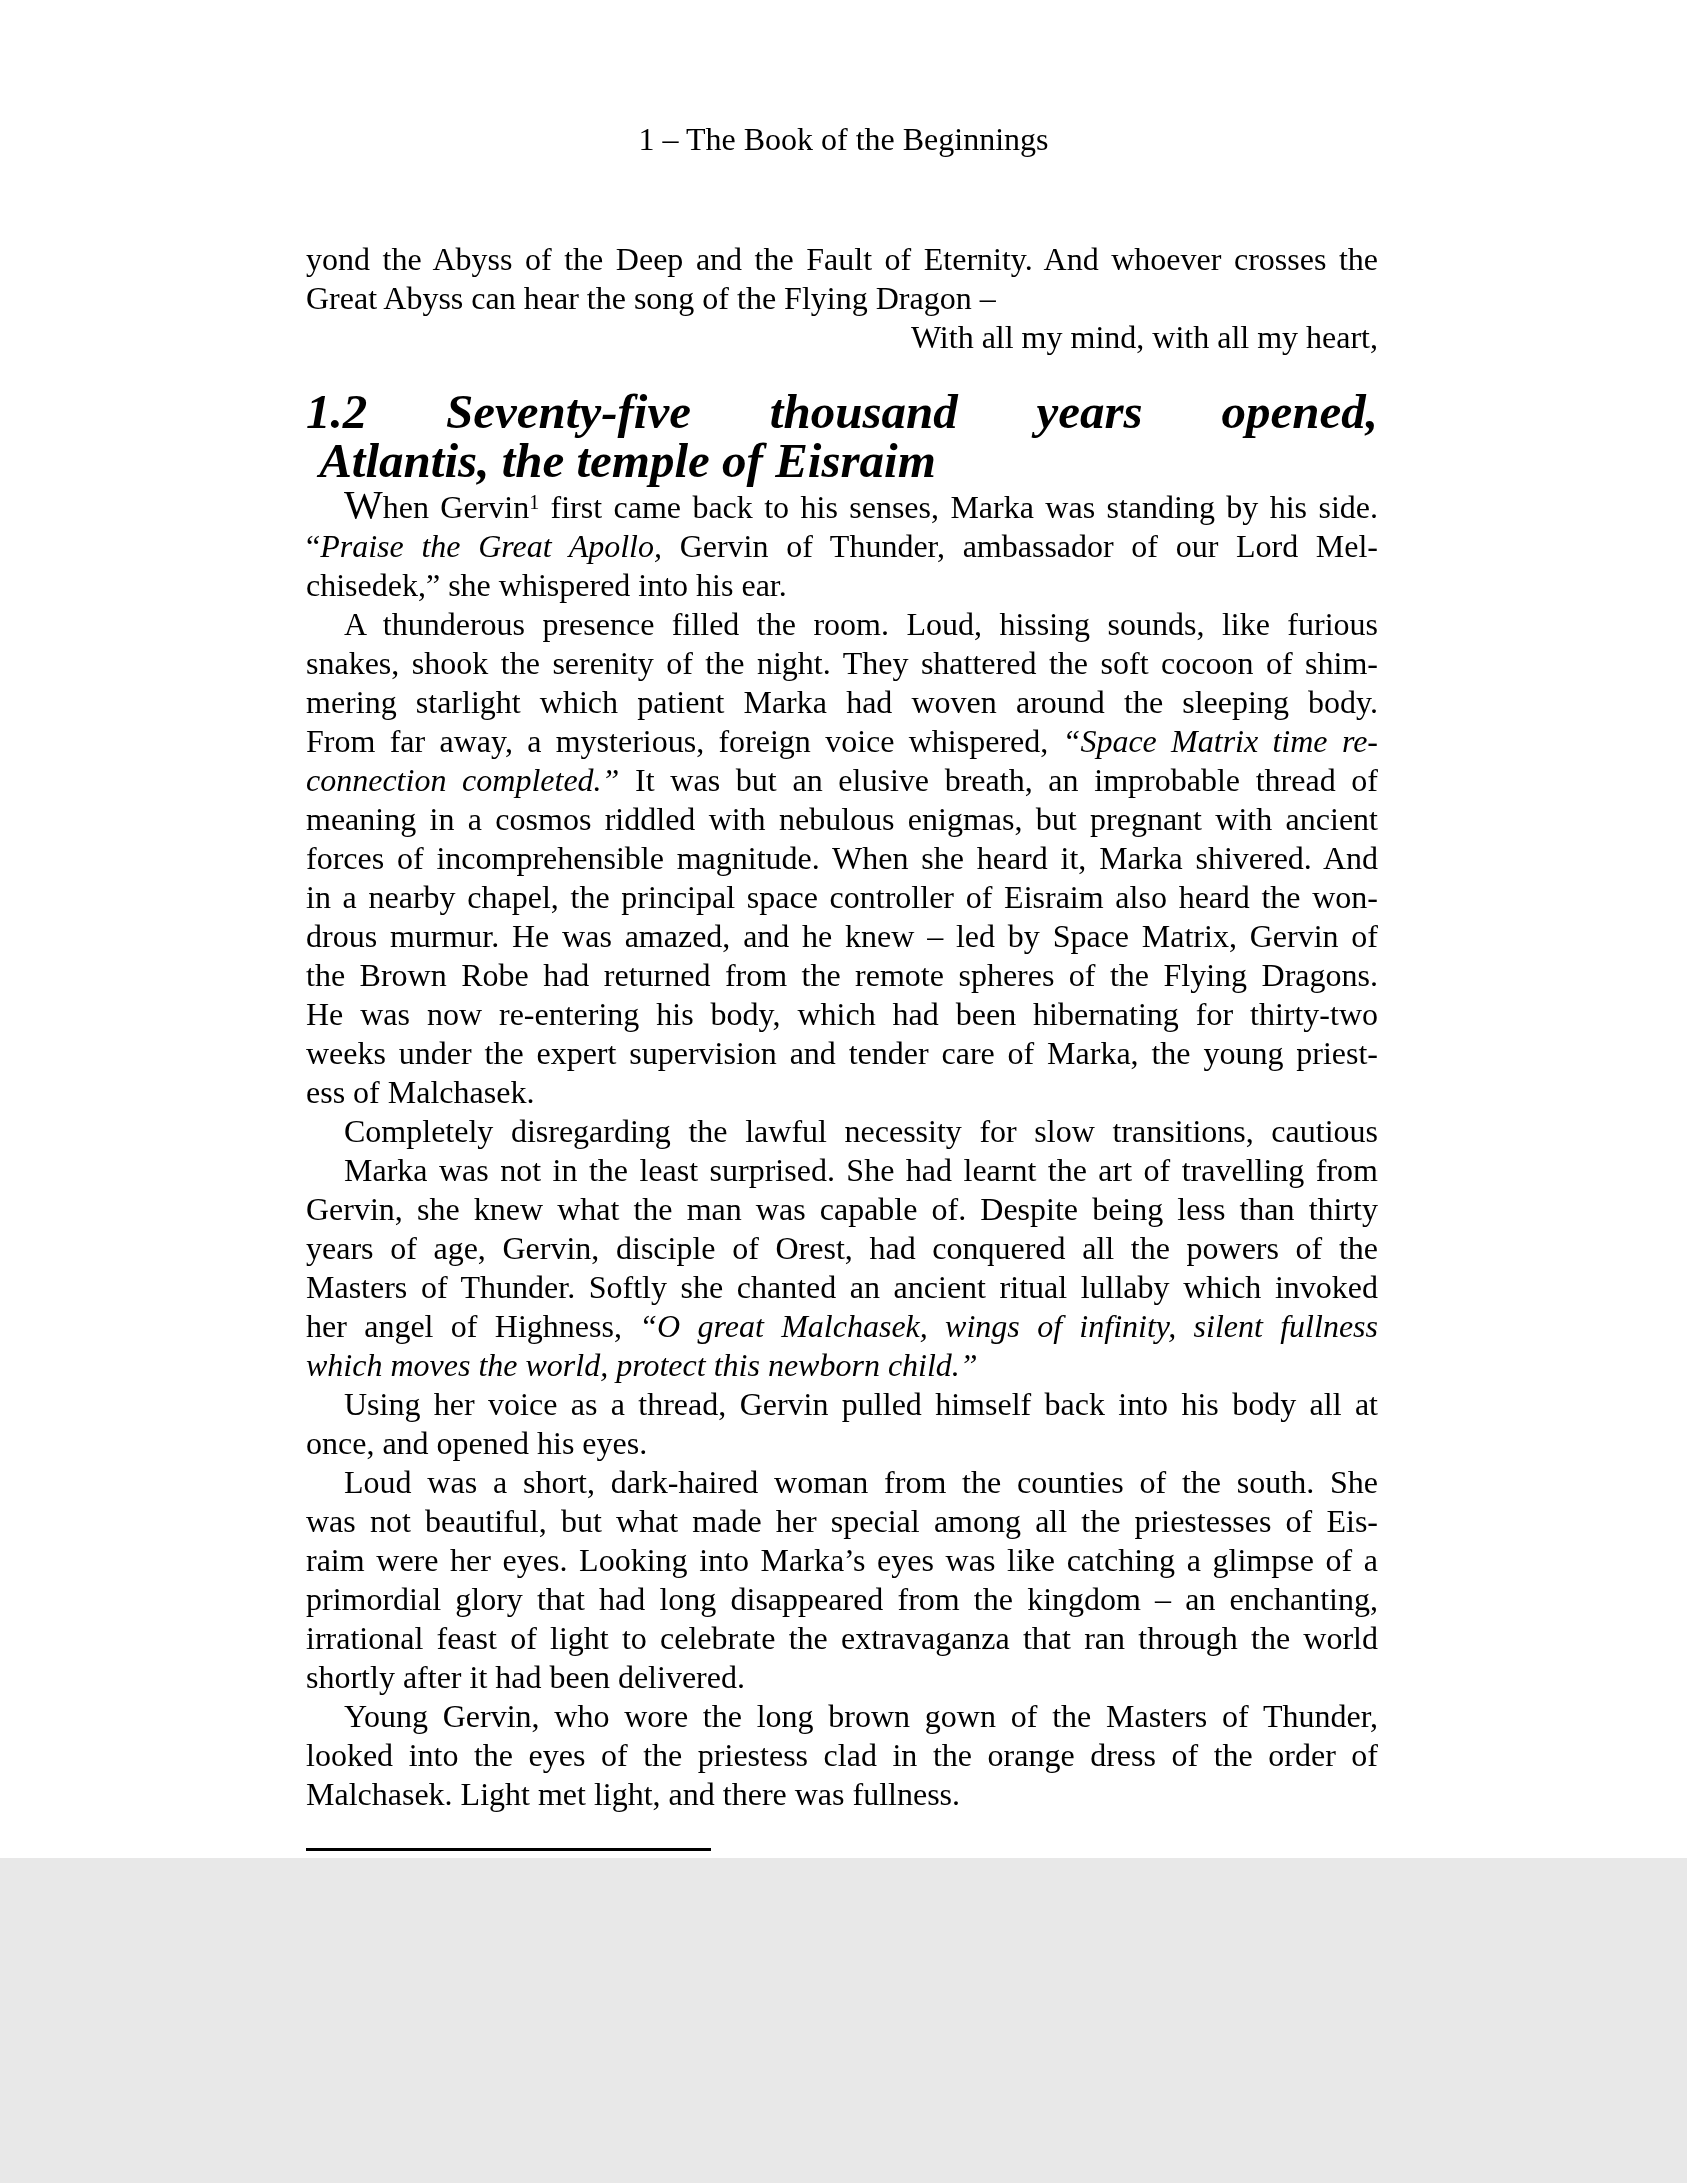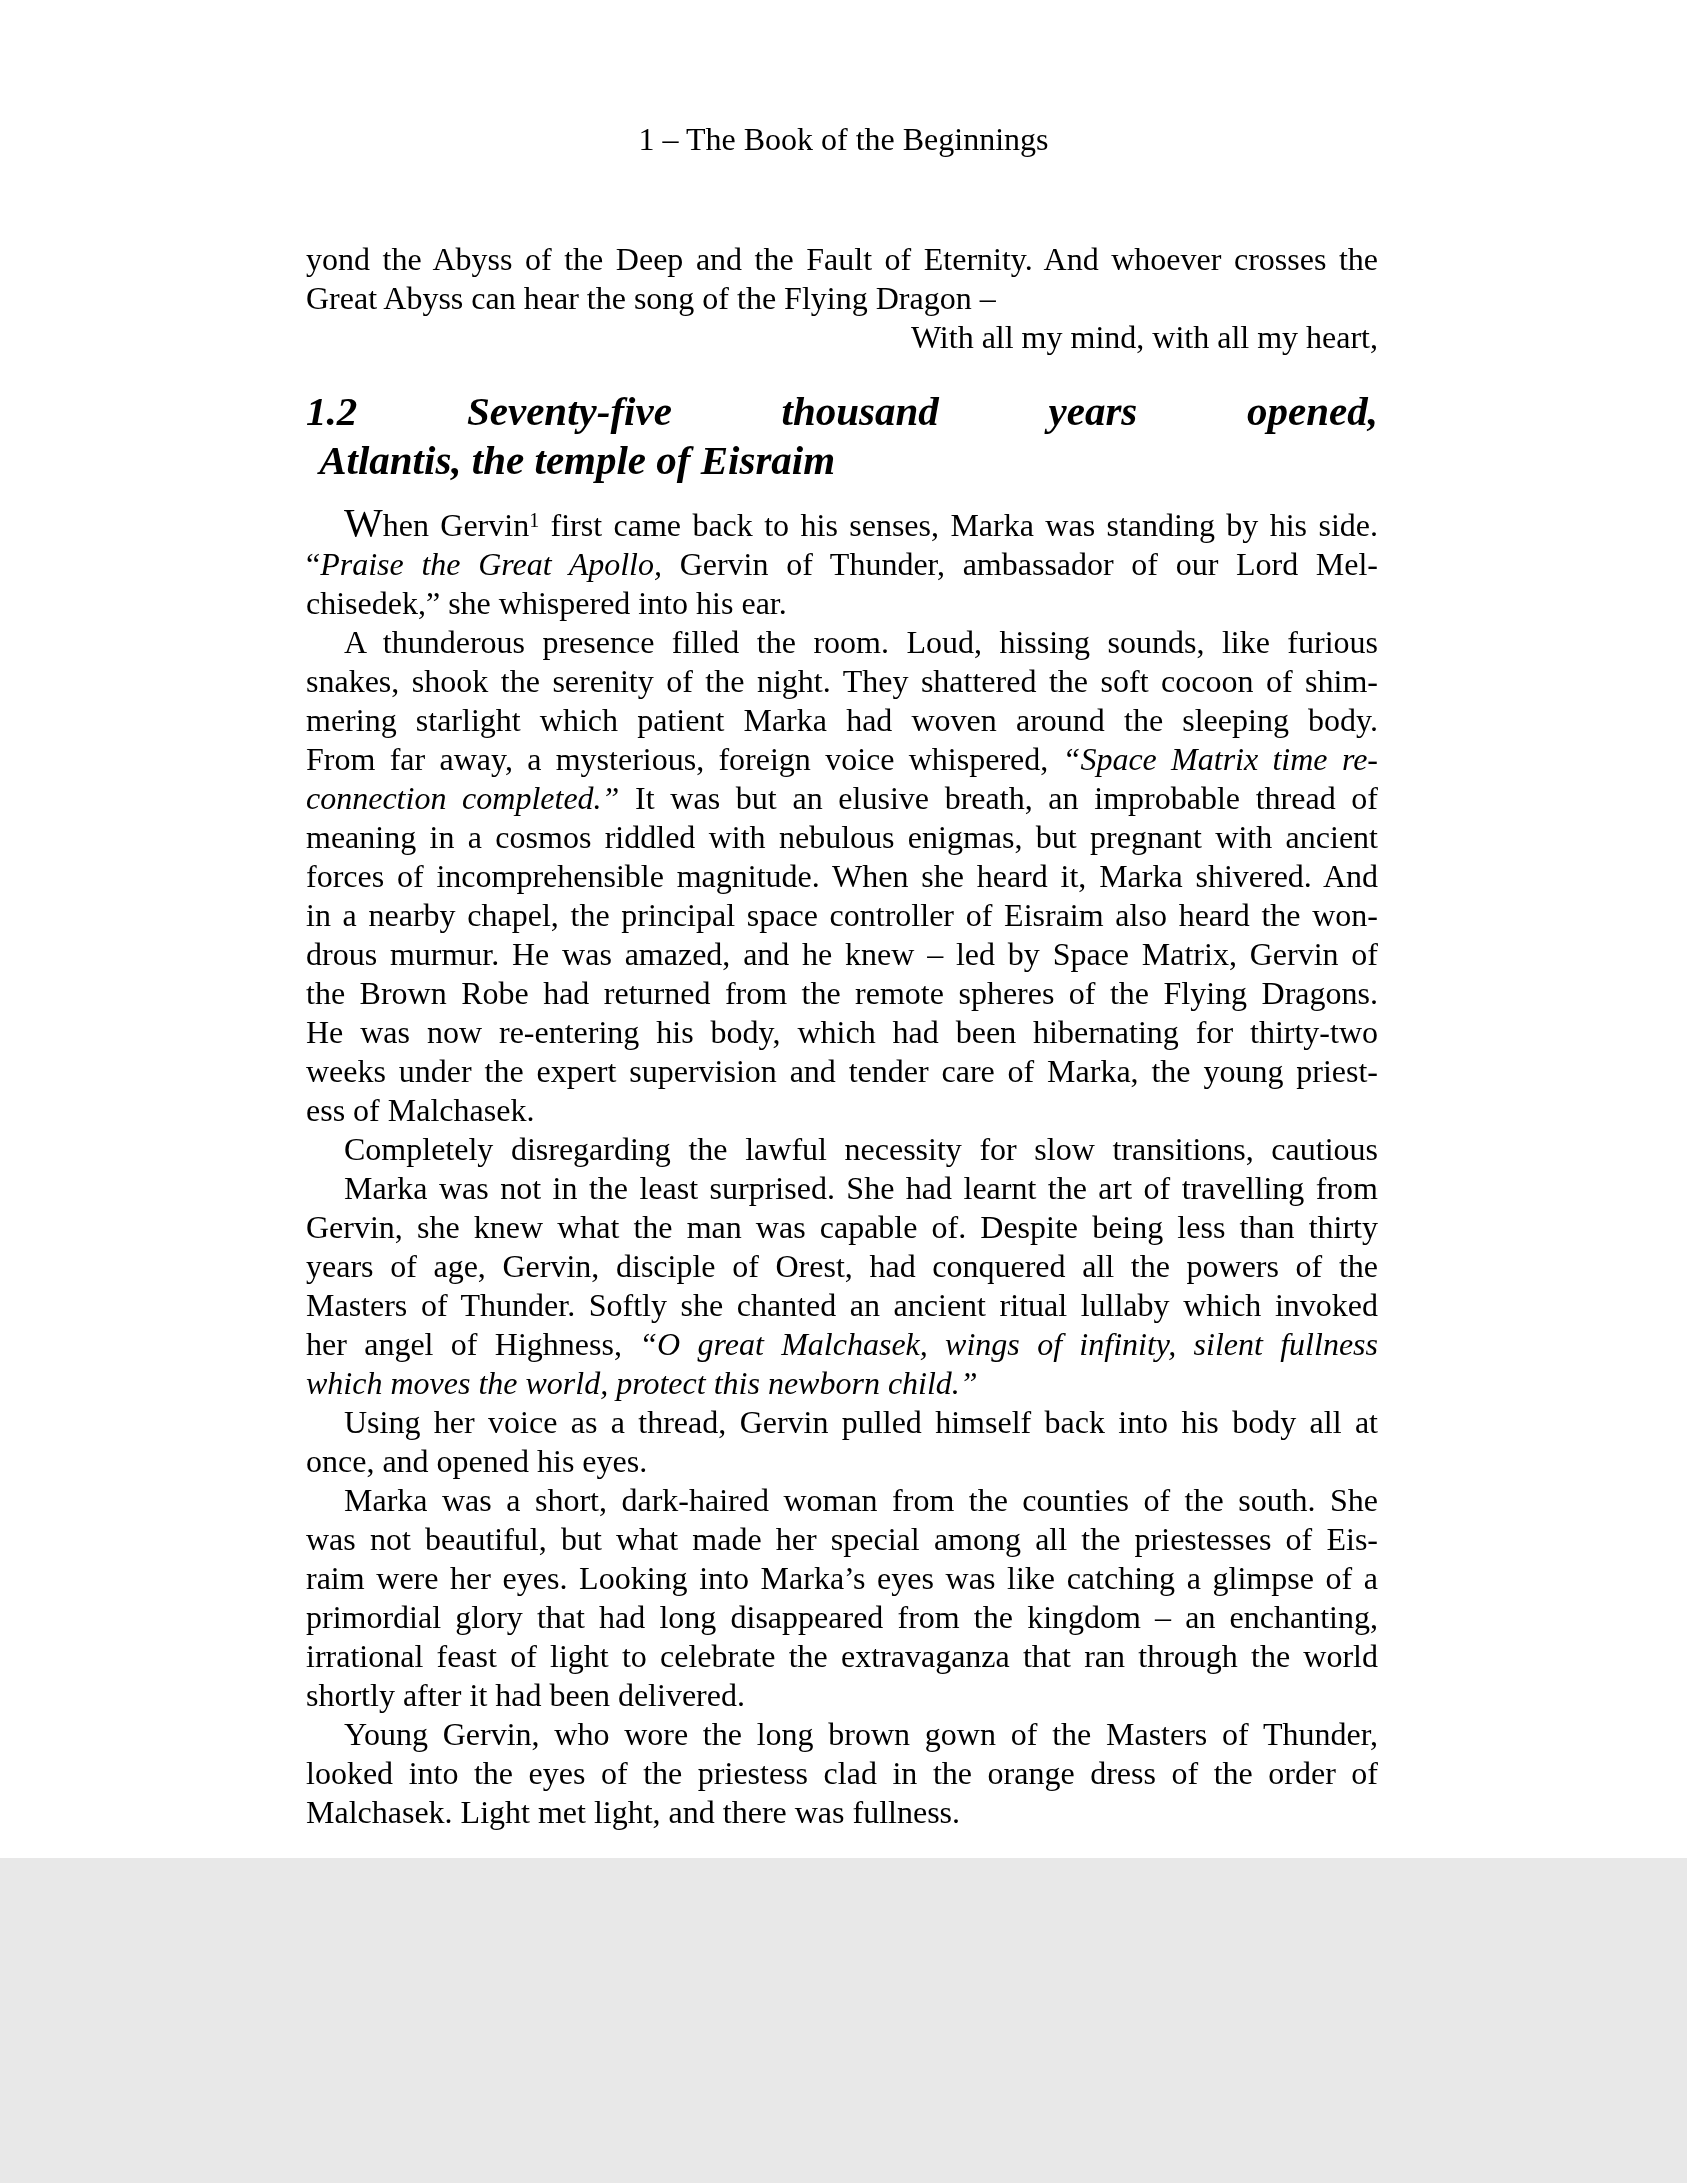--- a/index.html
+++ b/index.html
@@ -30,24 +30,24 @@
   .block{margin:0;}
   .line{white-space:normal;}
   .just{text-align:justify;text-align-last:justify;}
   .first{text-indent:38px;}
   .verse-line{padding-left:38px;text-align:right;}
   .italic{font-style:italic;}
   .lead-cap{font-size:41px;line-height:0;}
   .sup{font-size:20px;line-height:0;vertical-align:9.3px;}
   .section-heading{
     margin-top:30px;
-    margin-bottom:21px;
+    margin-bottom:3px;
     font-weight:bold;
     font-style:italic;
-    font-size:41px;
+    font-size:49px;
     line-height:49px;
   }
   .heading-line1{
     display:flex;
     justify-content:space-between;
   }
   .heading-line2{
     padding-left:13.2px;
   }
   .footnote-area{margin-top:34px;}
@@ -131,21 +131,21 @@
           <div class="line just"><span class="run">years of age, Gervin, disciple of Orest, had conquered all the powers of the</span></div>
           <div class="line just"><span class="run">Masters of Thunder. Softly she chanted an ancient ritual lullaby which invoked</span></div>
           <div class="line just"><span class="run">her angel of Highness, </span><span class="italic">“O great Malchasek, wings of infinity, silent fullness</span></div>
           <div class="line"><span class="italic">which moves the world, protect this newborn child.”</span></div>
         </div>
         <div class="block">
           <div class="line just first"><span class="run">Using her voice as a thread, Gervin pulled himself back into his body all at</span></div>
           <div class="line"><span class="run">once, and opened his eyes.</span></div>
         </div>
         <div class="block">
-          <div class="line just first"><span class="run">Marka was a short, dark-haired woman from the counties of the south. She</span></div>
+          <div class="line just first"><span class="run">Loud was a short, dark-haired woman from the counties of the south. She</span></div>
           <div class="line just"><span class="run">was not beautiful, but what made her special among all the priestesses of Eis-</span></div>
           <div class="line just"><span class="run">raim were her eyes. Looking into Marka’s eyes was like catching a glimpse of a</span></div>
           <div class="line just"><span class="run">primordial glory that had long disappeared from the kingdom – an enchanting,</span></div>
           <div class="line just"><span class="run">irrational feast of light to celebrate the extravaganza that ran through the world</span></div>
           <div class="line"><span class="run">shortly after it had been delivered.</span></div>
         </div>
         <div class="block">
           <div class="line just first"><span class="run">Young Gervin, who wore the long brown gown of the Masters of Thunder,</span></div>
           <div class="line just"><span class="run">looked into the eyes of the priestess clad in the orange dress of the order of</span></div>
           <div class="line"><span class="run">Malchasek. Light met light, and there was fullness.</span></div>

